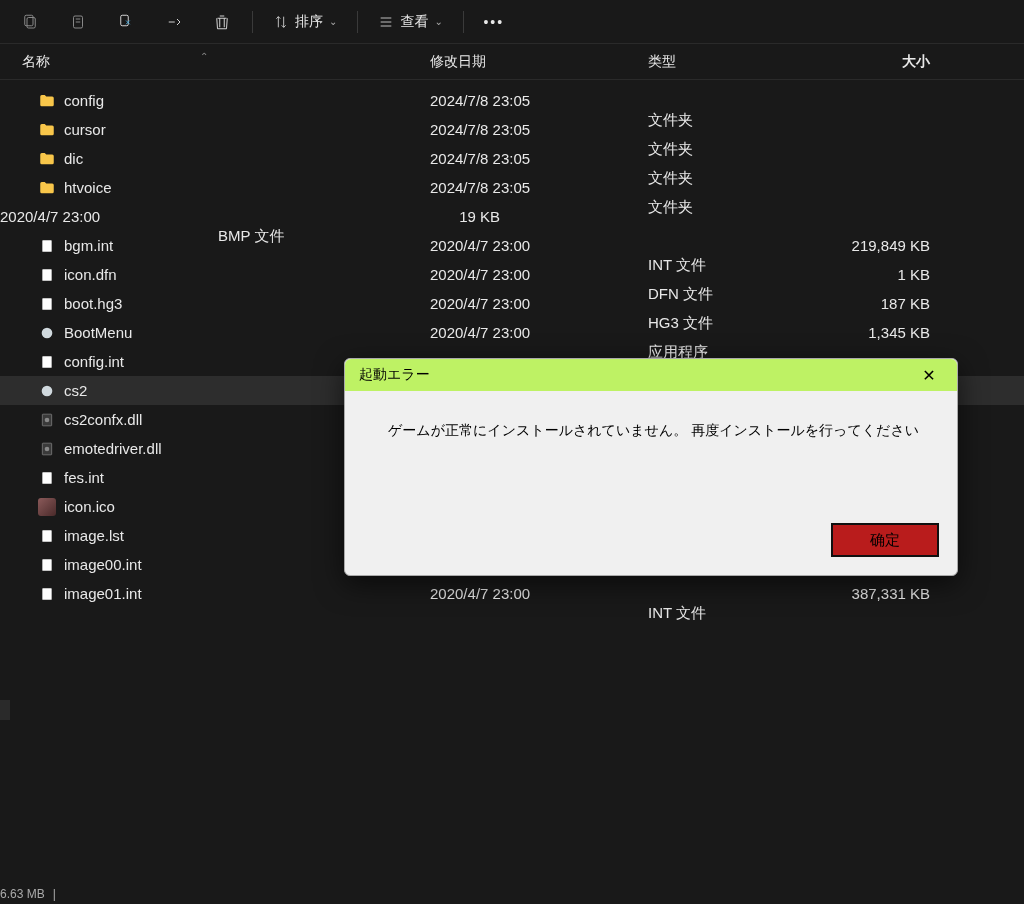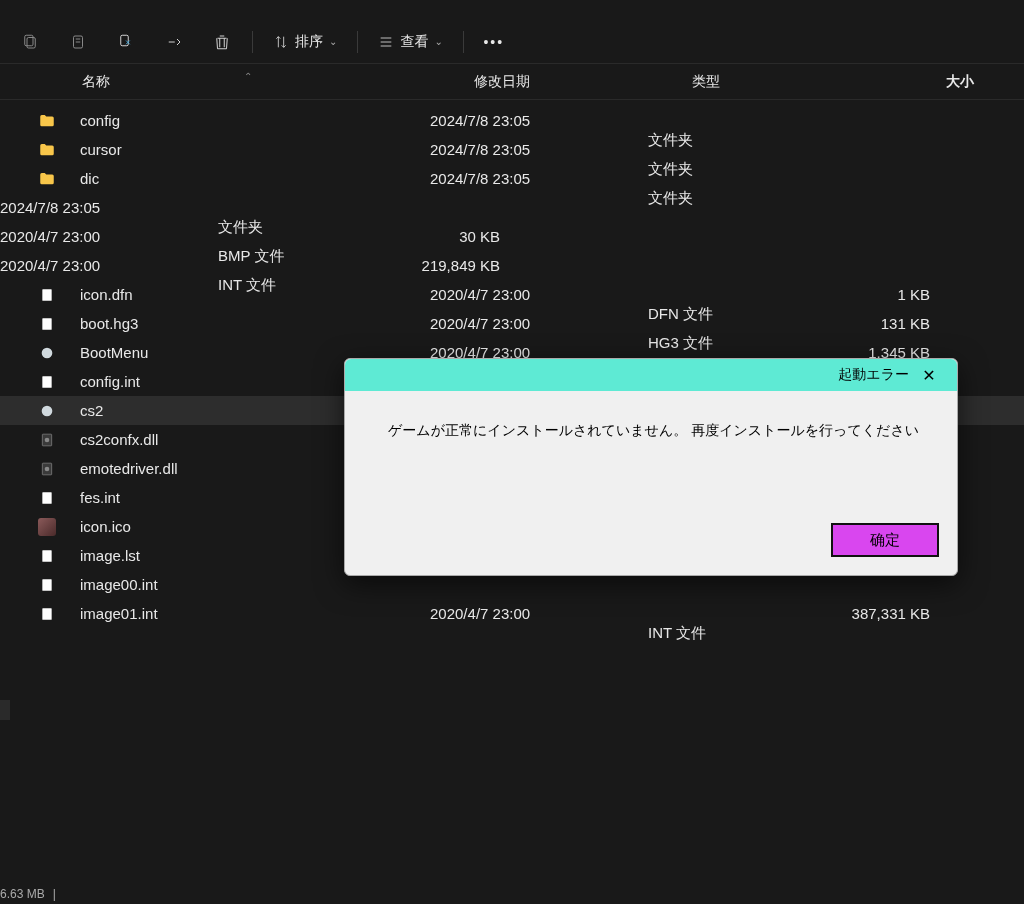--- a/index.html
+++ b/index.html
@@ -14,21 +14,20 @@
       position: relative;
     }
     
     .toolbar {
       display: flex;
       align-items: center;
       height: 44px;
       padding: 0 8px;
       gap: 4px;
       border-bottom: 1px solid #2a2a2a;
-      margin-top: 20px;
     }
     .tool-btn {
       width: 44px;
       height: 36px;
       display: flex;
       align-items: center;
       justify-content: center;
       cursor: pointer;
       color: #e8e8e8;
     }
@@ -47,21 +46,21 @@
 
     
     .column-header {
       display: flex;
       align-items: center;
       height: 36px;
       border-bottom: 1px solid #2a2a2a;
       color: #e8e8e8;
       font-size: 14px;
     }
-    .col-name { width: 430px; padding-left: 38px; position: relative; margin-left: 44px; }
+    .col-name { width: 430px; padding-left: 22px; position: relative; }
     .col-date { width: 218px; }
     .col-type { width: 180px; }
     .col-size { width: 120px; text-align: right; padding-right: 18px; font-weight: bold; }
     .sort-ind {
       position: absolute;
       left: 200px;
       top: -2px;
       font-size: 10px;
       color: #888;
     }
@@ -73,21 +72,21 @@
       align-items: center;
       height: 29px;
       font-size: 15px;
     }
     .row.selected { background: #2d2d2d; }
     .cell-name {
       width: 430px;
       padding-left: 38px;
       display: flex;
       align-items: center;
-      gap: 24px;
+      gap: 8px;
     }
     .cell-date { width: 218px; }
     .cell-type { width: 180px; margin-top: 39px; }
     .cell-size { width: 120px; text-align: right; padding-right: 18px; }
     .fi {
       width: 18px;
       height: 18px;
       flex-shrink: 0;
       display: inline-flex;
       align-items: center;
@@ -110,24 +109,24 @@
       background: #f0f0f0;
       border: 1px solid #aaa;
       border-radius: 6px;
       box-shadow: 0 8px 28px rgba(0,0,0,0.6);
       color: #000;
       display: flex;
       flex-direction: column;
     }
     .dialog-title {
       height: 32px;
-      background: #5eead4;
-      display: flex;
-      align-items: center;
-      justify-content: flex-end;
+      background: #bef264;
+      display: flex;
+      align-items: center;
+      justify-content: space-between;
       padding: 0 8px 0 14px;
       font-size: 14px;
       border-top-left-radius: 6px;
       border-top-right-radius: 6px;
     }
     .dialog-close {
       width: 40px;
       height: 28px;
       display: flex;
       align-items: center;
@@ -143,21 +142,21 @@
       margin-left: 27px;
     }
     .dialog-actions {
       display: flex;
       justify-content: flex-end;
       padding: 10px 18px 18px;
     }
     .ok-btn {
       min-width: 108px;
       height: 34px;
-      background: #d946ef;
+      background: #b91c1c;
       border: 2px solid #111;
       font-size: 15px;
       cursor: pointer;
     }
 
     
     .status-bar {
       position: absolute;
       left: 0;
       bottom: 0;
@@ -284,30 +283,46 @@
             <path d="M3 6a2 2 0 0 1 2-2h4l2 2h8a2 2 0 0 1 2 2v9a2 2 0 0 1-2 2H5a2 2 0 0 1-2-2z"></path>
           </svg>
         </span>
         <span>dic</span>
       </div>
       <div class="cell-date">2024/7/8 23:05</div>
       <div class="cell-type">文件夹</div>
       <div class="cell-size"></div>
     </div>
     <div class="row">
+      <div class="cell-name">
+        <span class="fi folder">
+          <svg width="18" height="18" viewBox="0 0 24 24">
+            <path d="M3 6a2 2 0 0 1 2-2h4l2 2h8a2 2 0 0 1 2 2v9a2 2 0 0 1-2 2H5a2 2 0 0 1-2-2z"></path>
+          </svg>
+        </span>
+        <span>htvoice</span>
+      </div>
       <div class="cell-date">2024/7/8 23:05</div>
       <div class="cell-type">文件夹</div>
       <div class="cell-size"></div>
     </div>
     <div class="row">
       <div class="cell-date">2020/4/7 23:00</div>
       <div class="cell-type">BMP 文件</div>
-      <div class="cell-size">30 KB</div>
-    </div>
-    <div class="row">
+      <div class="cell-size">19 KB</div>
+    </div>
+    <div class="row">
+      <div class="cell-name">
+        <span class="fi file">
+          <svg width="14" height="16" viewBox="0 0 24 24">
+            <rect x="4" y="2" width="16" height="20" rx="1"></rect>
+          </svg>
+        </span>
+        <span>bgm.int</span>
+      </div>
       <div class="cell-date">2020/4/7 23:00</div>
       <div class="cell-type">INT 文件</div>
       <div class="cell-size">219,849 KB</div>
     </div>
     <div class="row">
       <div class="cell-name">
         <span class="fi file">
           <svg width="14" height="16" viewBox="0 0 24 24">
             <rect x="4" y="2" width="16" height="20" rx="1"></rect>
           </svg>
@@ -322,21 +337,21 @@
       <div class="cell-name">
         <span class="fi file">
           <svg width="14" height="16" viewBox="0 0 24 24">
             <rect x="4" y="2" width="16" height="20" rx="1"></rect>
           </svg>
         </span>
         <span>boot.hg3</span>
       </div>
       <div class="cell-date">2020/4/7 23:00</div>
       <div class="cell-type">HG3 文件</div>
-      <div class="cell-size">131 KB</div>
+      <div class="cell-size">187 KB</div>
     </div>
     <div class="row">
       <div class="cell-name">
         <span class="fi app">
           <svg width="16" height="16" viewBox="0 0 24 24">
             <circle cx="12" cy="12" r="8"></circle>
           </svg>
         </span>
         <span>BootMenu</span>
       </div>

